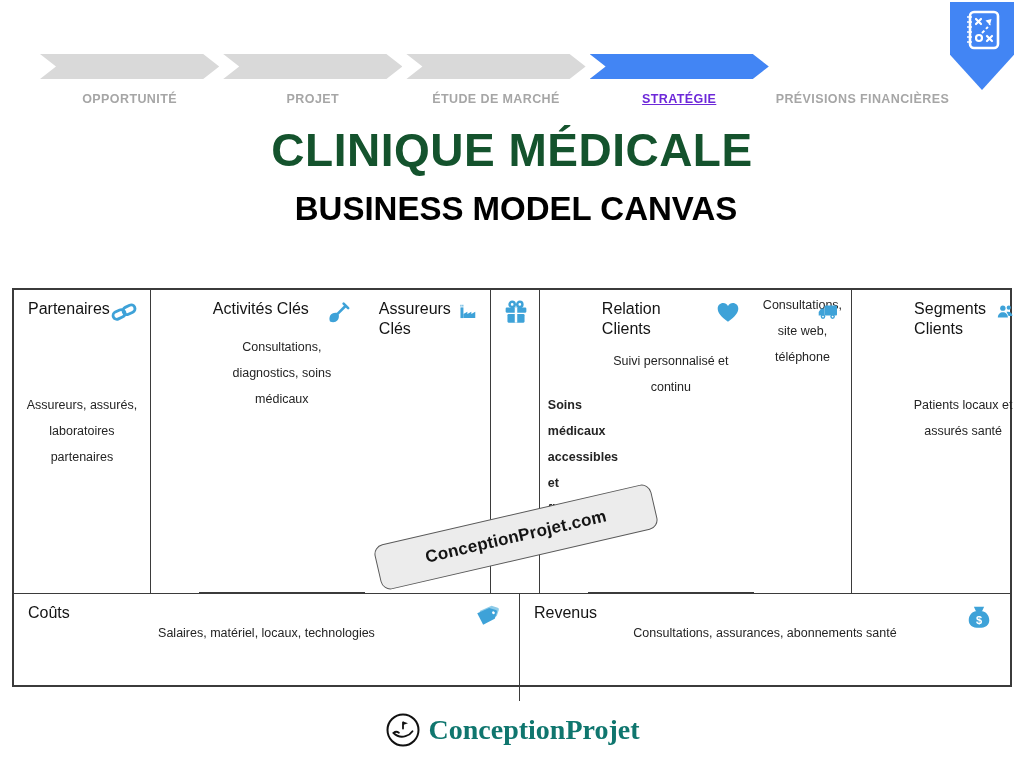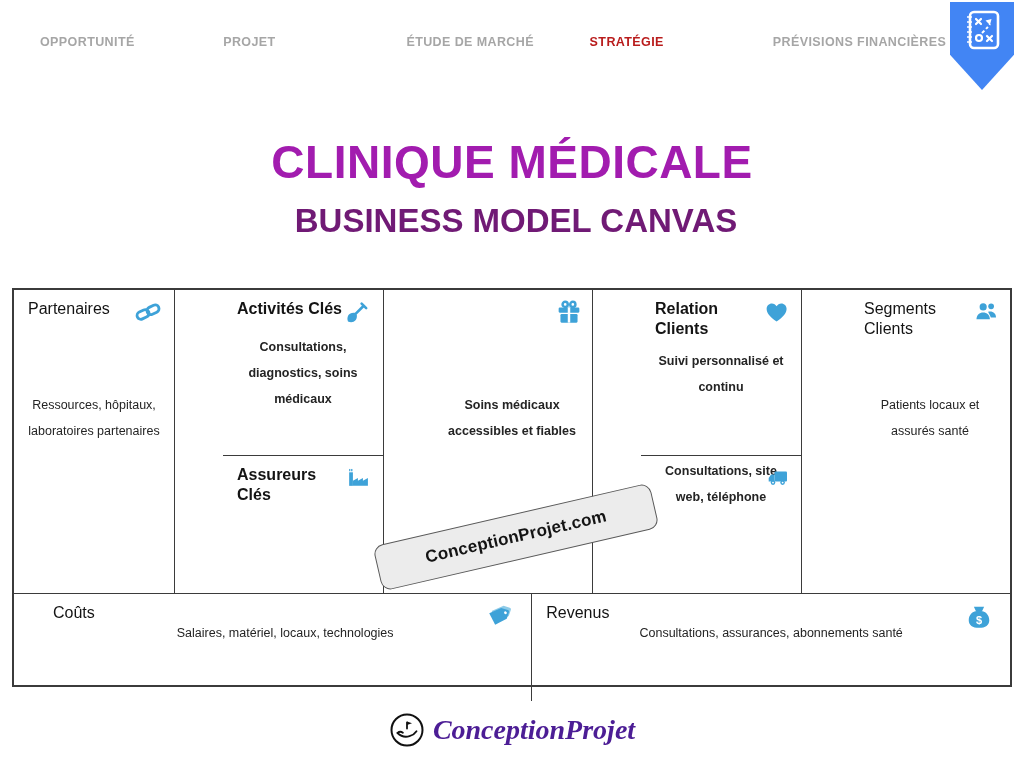--- a/index.html
+++ b/index.html
@@ -1,51 +1,51 @@
 <!DOCTYPE html>
 <html><head>
 <meta charset="utf-8">
 <style>
   html,body{margin:0;padding:0;background:#fff;}
   .slide{position:relative;width:1024px;height:768px;background:#fff;overflow:hidden;
          font-family:"Liberation Sans","DejaVu Sans",sans-serif;color:#1a1a1a;}
 
   
   .process-bar{position:absolute;left:40px;top:22px;width:912px;display:flex;}
-  .step{flex:1;margin-right:4px;display:flex;flex-direction:row;}
-  .step:last-child{margin-right:0;}
+  .step{flex:1;margin-right:4px;display:flex;flex-direction:column;margin-top:32px;}
+  .step:last-child{margin-right:0;align-items:center;}
   .chevron{height:25px;background:#d9d9d9;
     clip-path:polygon(0 0,calc(100% - 16px) 0,100% 50%,calc(100% - 16px) 100%,0 100%,16px 50%);}
   .step.active .chevron{background:#4285f4;}
   .step-label{margin-top:13px;text-align:center;font-size:12.5px;font-weight:bold;
     letter-spacing:.4px;color:#a6a6a6;white-space:nowrap;}
-  .step.active .step-label{color:#b91c1c;}
+  .step.active .step-label{color:#6d28d9;text-decoration:underline;}
 
   
   .ribbon{position:absolute;left:950px;top:2px;width:64px;height:88px;background:#4285f4;
     clip-path:polygon(0 0,100% 0,100% 60%,50% 100%,0 60%);}
   .ribbon svg{display:block;margin:7px auto 0 auto;}
 
   
   .title-block{position:absolute;top:123px;left:0;width:100%;text-align:center;}
-  .main-title{font-size:46px;font-weight:bold;color:#a21caf;letter-spacing:.5px;margin:12px;}
-  .sub-title{font-size:33px;font-weight:bold;color:#701a75;margin:13px 0 0 0;padding-left:8px;}
+  .main-title{font-size:46px;font-weight:bold;color:#14532d;letter-spacing:.5px;margin:0;}
+  .sub-title{font-size:33px;font-weight:bold;color:#000000;margin:13px 0 0 0;padding-left:8px;}
   .tagline{font-size:15px;font-style:italic;color:#4d4d4d;margin-top:12px;}
 
   
   .canvas{position:absolute;left:12px;top:288px;width:1000px;height:399px;
     border:2px solid #3b3b3b;box-sizing:border-box;background:#fff;}
   .row-top{display:flex;height:303px;gap:48px;}
   .col{flex:1;border-right:1.5px solid #3b3b3b;position:relative;box-sizing:border-box;}
   .col:last-child{border-right:none;}
-  .col.split{display:flex;flex-direction:column;font-weight:bold;}
+  .col.split{display:flex;flex-direction:row;}
   .subcell{position:relative;box-sizing:border-box;}
   .subcell.top{flex:0 0 166px;border-bottom:1.5px solid #3b3b3b;}
   .subcell.bottom{flex:1;}
-  .row-bottom{display:flex;height:108px;border-top:1.5px solid #3b3b3b;box-sizing:border-box;padding-left:25px;}
+  .row-bottom{display:flex;height:108px;border-top:1.5px solid #3b3b3b;box-sizing:border-box;}
   .cell-couts{width:50.8%;border-right:1.5px solid #3b3b3b;position:relative;box-sizing:border-box;}
   .cell-revenus{flex:1;position:relative;}
 
   .cell-head{display:flex;justify-content:space-between;align-items:flex-start;padding:9px 12px 0 14px;}
   .cell-title{font-size:16px;color:#141414;line-height:1.25;}
   .cell-head.centered{justify-content:center;}
   .cell-head.centered .cell-title{text-align:center;}
   .corner-icon{position:absolute;right:9px;top:9px;}
   .cell-body{position:absolute;left:0;right:0;text-align:center;font-size:12.5px;
     line-height:26px;padding:0 9px;color:#242424;}
@@ -62,21 +62,21 @@
   
   .watermark{position:absolute;left:374px;top:514px;width:282px;height:44px;
     background:#ececec;border:1.5px solid #595959;border-radius:10px;
     transform:rotate(-13deg);display:flex;align-items:center;justify-content:center;
     font-size:17px;font-weight:bold;color:#141414;letter-spacing:.2px;z-index:5;}
 
   
   .footer{position:absolute;top:712px;left:0;width:100%;display:flex;
     align-items:center;justify-content:center;gap:8px;}
   .brand-text{font-family:"Liberation Serif","DejaVu Serif",serif;
-    font-size:28px;font-weight:bold;font-style:italic;color:#4c1d95;}
+    font-size:28px;font-weight:bold;color:#0f766e;}
 </style>
 </head>
 <body>
 
 <div class="slide">
 
   <div class="process-bar">
     <div class="step">
       <div class="chevron"></div>
       <div class="step-label">OPPORTUNITÉ</div>
@@ -133,21 +133,21 @@
       <div class="col partenaires">
         <div class="cell-head">
           <span class="cell-title">Partenaires</span>
           <svg width="28" height="26" viewBox="0 0 24 24">
             <g transform="rotate(-25 12 12)" fill="none" stroke="#3ea2d8" stroke-width="2.6">
               <rect x="1.2" y="8.6" width="11.5" height="7" rx="3.5"></rect>
               <rect x="11.3" y="8.6" width="11.5" height="7" rx="3.5"></rect>
             </g>
           </svg>
         </div>
-        <div class="cell-body">Ressources, hôpitaux, laboratoires partenaires</div>
+        <div class="cell-body">Assureurs, assurés, laboratoires partenaires</div>
       </div>
 
       <div class="col split">
         <div class="subcell top activites">
           <div class="cell-head">
             <span class="cell-title">Activités Clés</span>
             <svg width="27" height="26" viewBox="0 0 24 24">
               <g stroke="#3ea2d8" stroke-width="2.4" stroke-linecap="round" fill="none">
                 <path d="M10 14 L17.5 6.5"></path>
                 <path d="M15.8 4.2 L20 8.4"></path>

